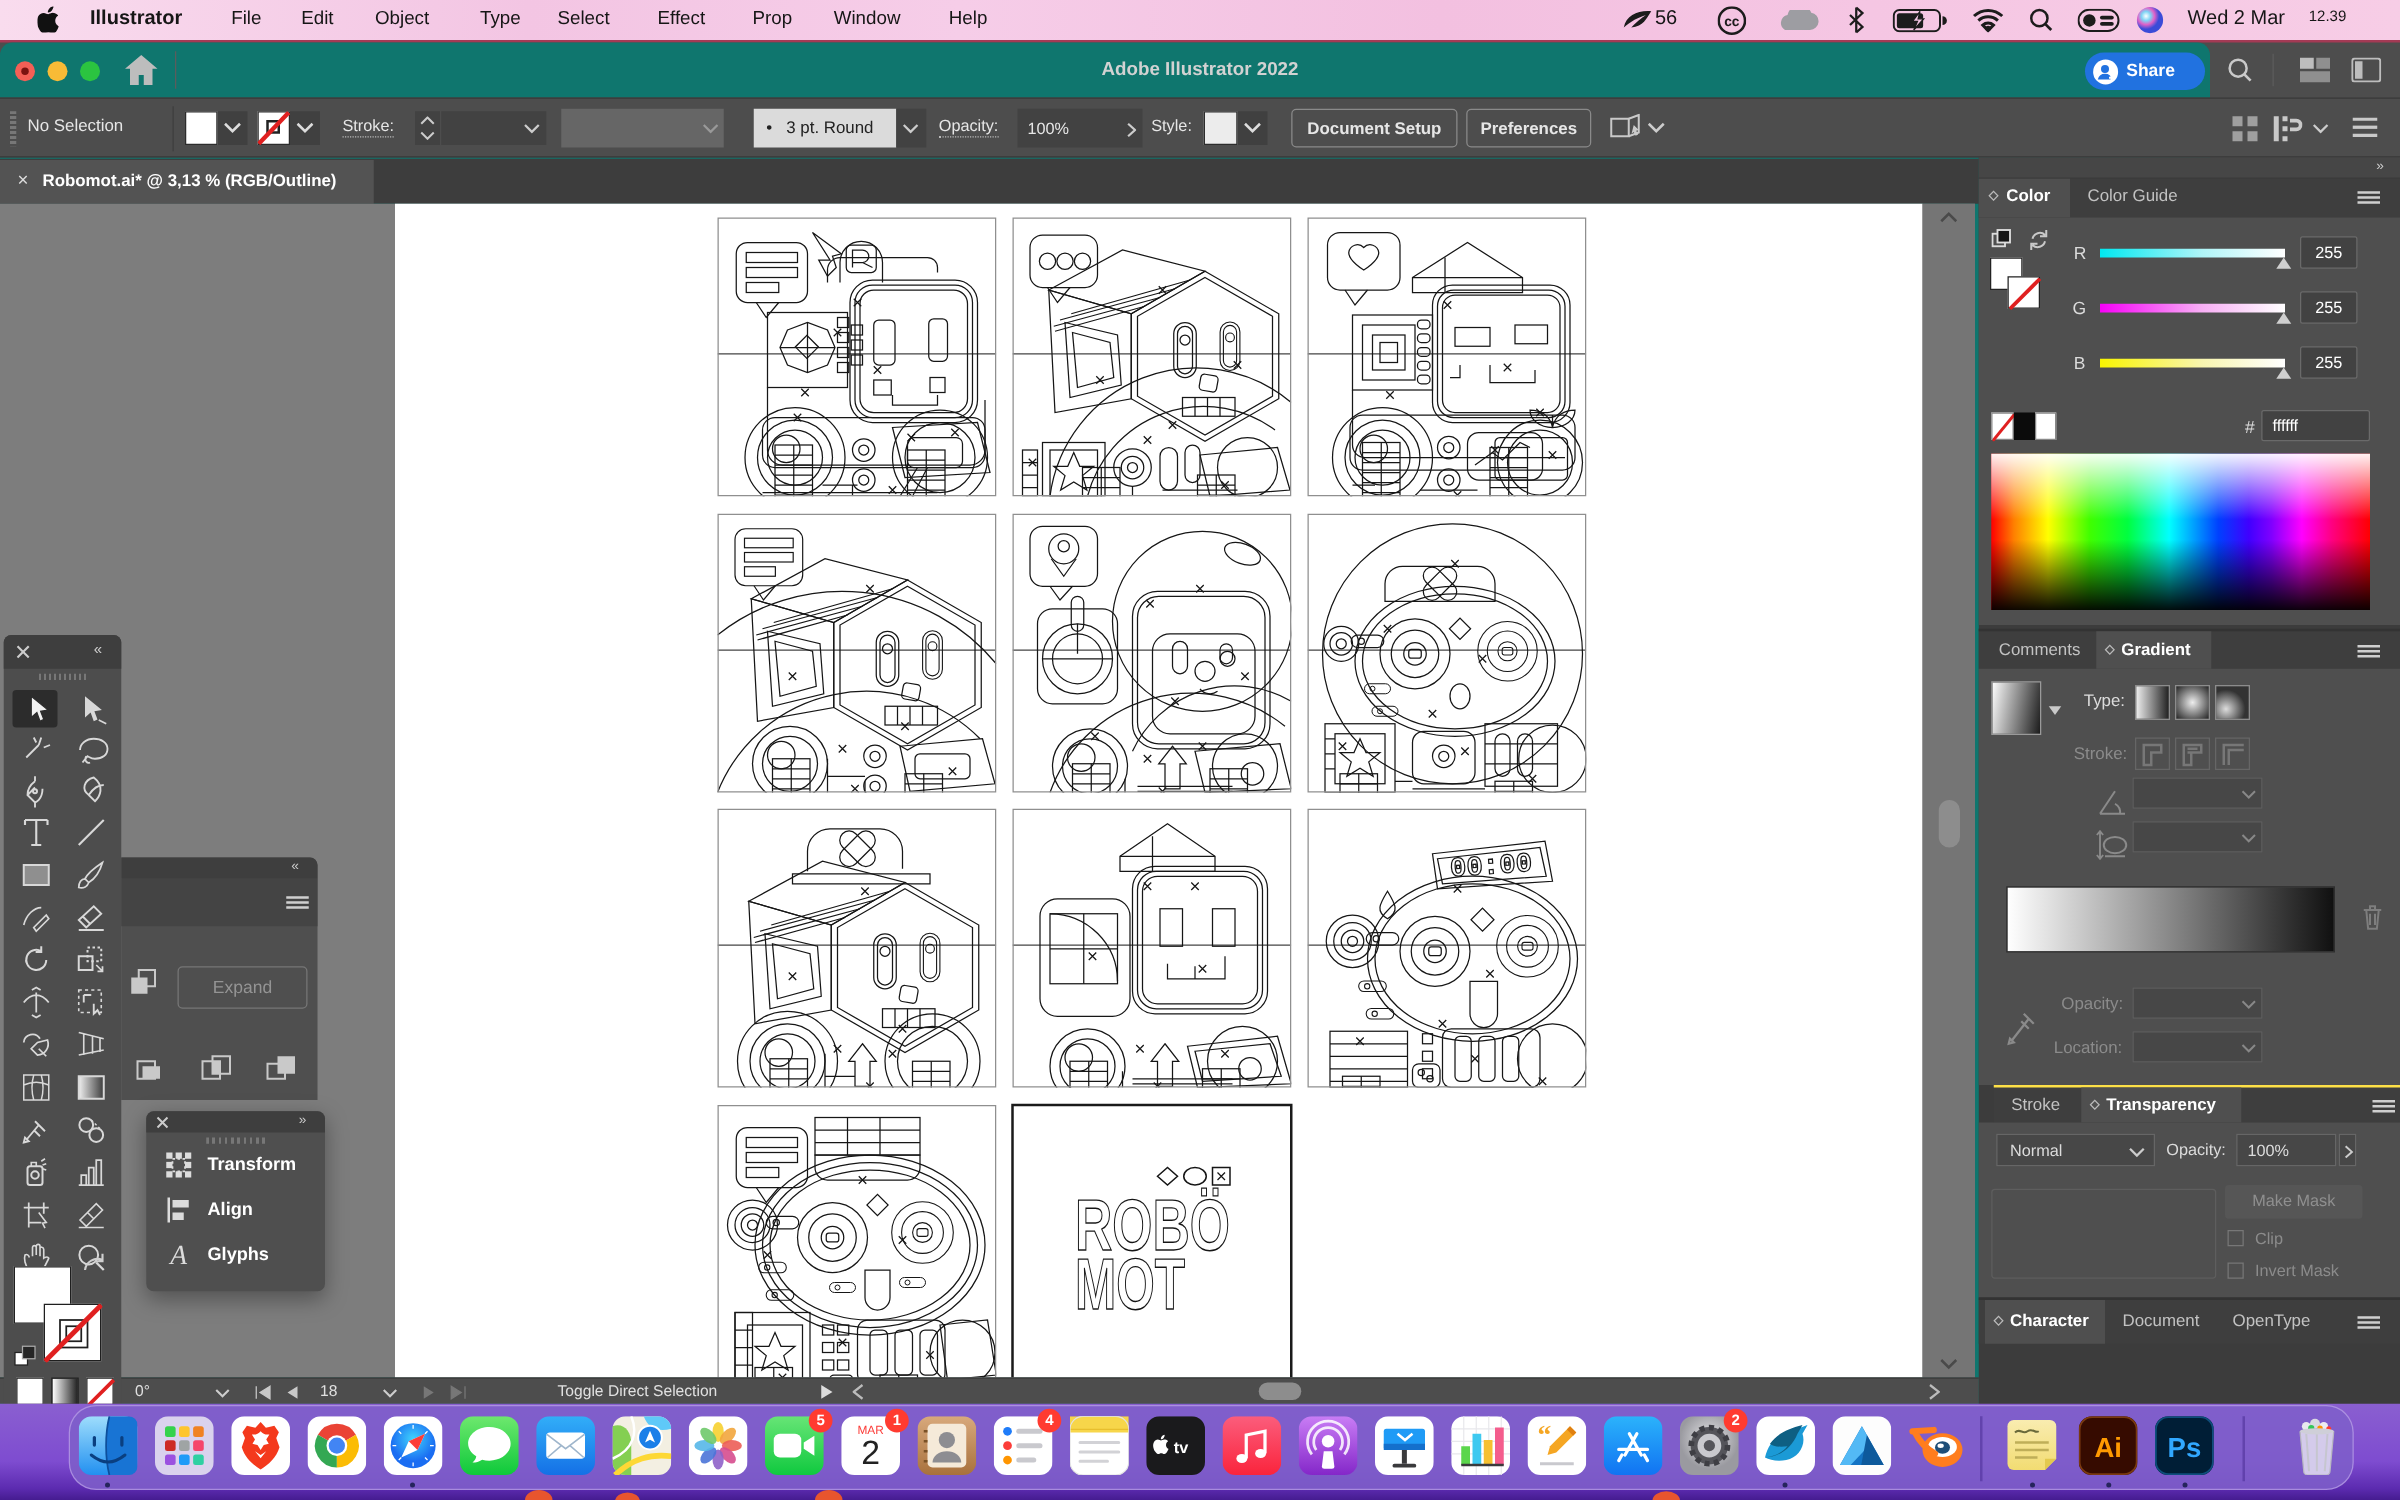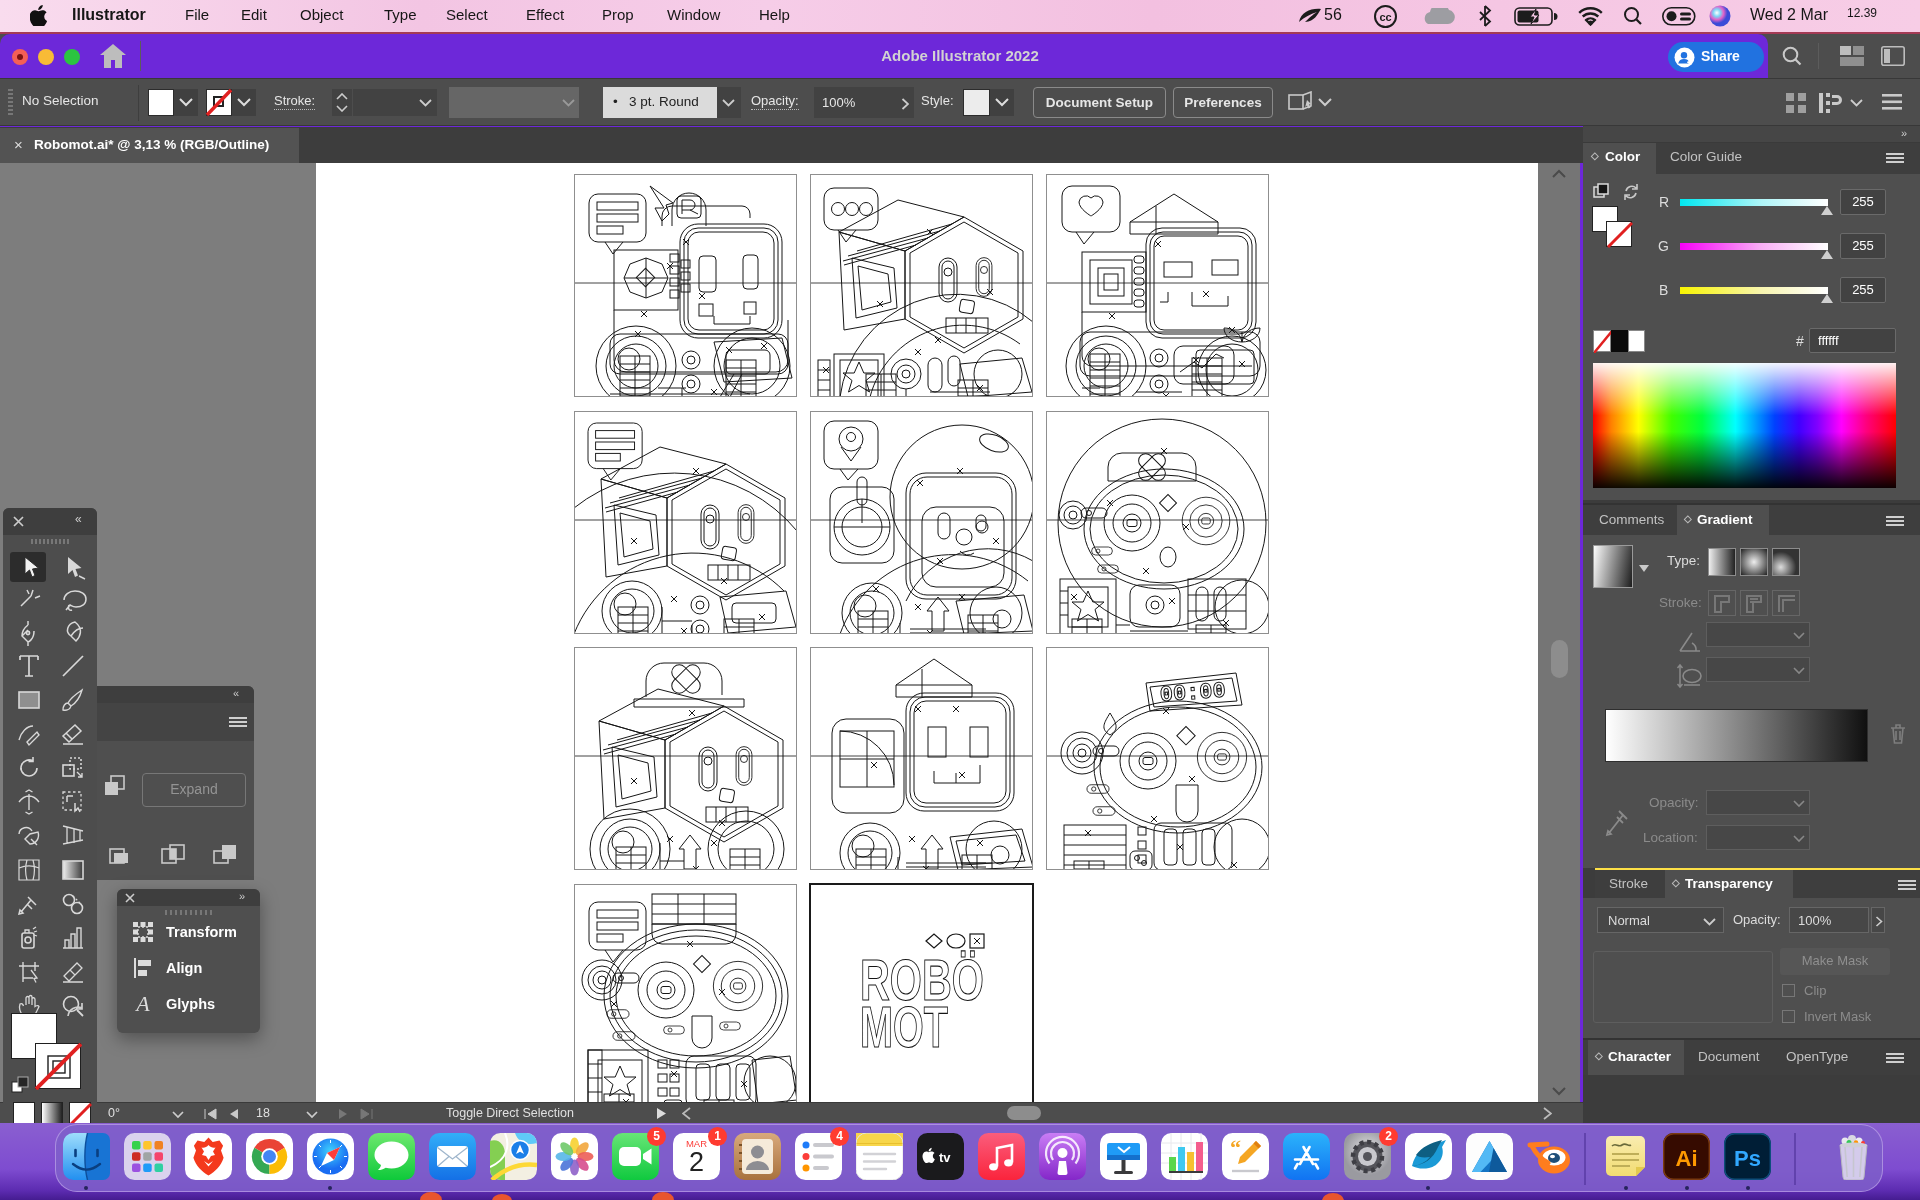--- a/index.html
+++ b/index.html
@@ -6,21 +6,21 @@
   html,body { width:1920px; height:1200px; overflow:hidden; }
   body { font-family:"Liberation Sans", sans-serif; background:#4d4d4d; position:relative; }
   .abs { position:absolute; }
   
   #menubar { position:absolute; left:0; top:0; width:1920px; height:33px;
     background:linear-gradient(90deg,#f9dcee 0%,#f3c5e3 22%,#f6cde8 40%,#f3c0e0 60%,#f5c6e3 78%,#f7cde6 100%);
     color:#161616; font-size:15px; }
   #menubar .mi { position:absolute; top:6px; }
   #menuline { position:absolute; left:0; top:32px; width:1920px; height:2px; background:#a43a55; }
   
-  #window { position:absolute; left:0; top:34px; width:1768px; height:1089px; background:#6d28d9; border-radius:10px 10px 0 0; }
+  #window { position:absolute; left:0; top:34px; width:1768px; height:1089px; background:#0f766e; border-radius:10px 10px 0 0; }
   #titlebar { position:absolute; left:0; top:0; width:1920px; height:44px; }
   .tl { position:absolute; top:15px; width:16px; height:16px; border-radius:50%; }
   #controlbar { position:absolute; left:0; top:44px; width:1920px; height:48px; background:#4d4d4d; border-top:1px solid #383838; border-bottom:1px solid #383838; color:#e6e6e6; font-size:13px; }
   #tabbar { position:absolute; left:0; top:93px; width:1583px; height:36px; background:#3d3d3d; }
   #doctab { position:absolute; left:0; top:1px; width:299px; height:35px; background:#535353; color:#fff; font-size:13.5px; font-weight:bold; }
   
   #pasteboard { position:absolute; left:0; top:129px; width:1580px; height:939px; background:#7d7d7d; }
   #canvas { position:absolute; left:316px; top:0; width:1222px; height:939px; background:#ffffff; }
   #vscroll { position:absolute; left:1538px; top:129px; width:42px; height:939px; background:#757575; }
   

